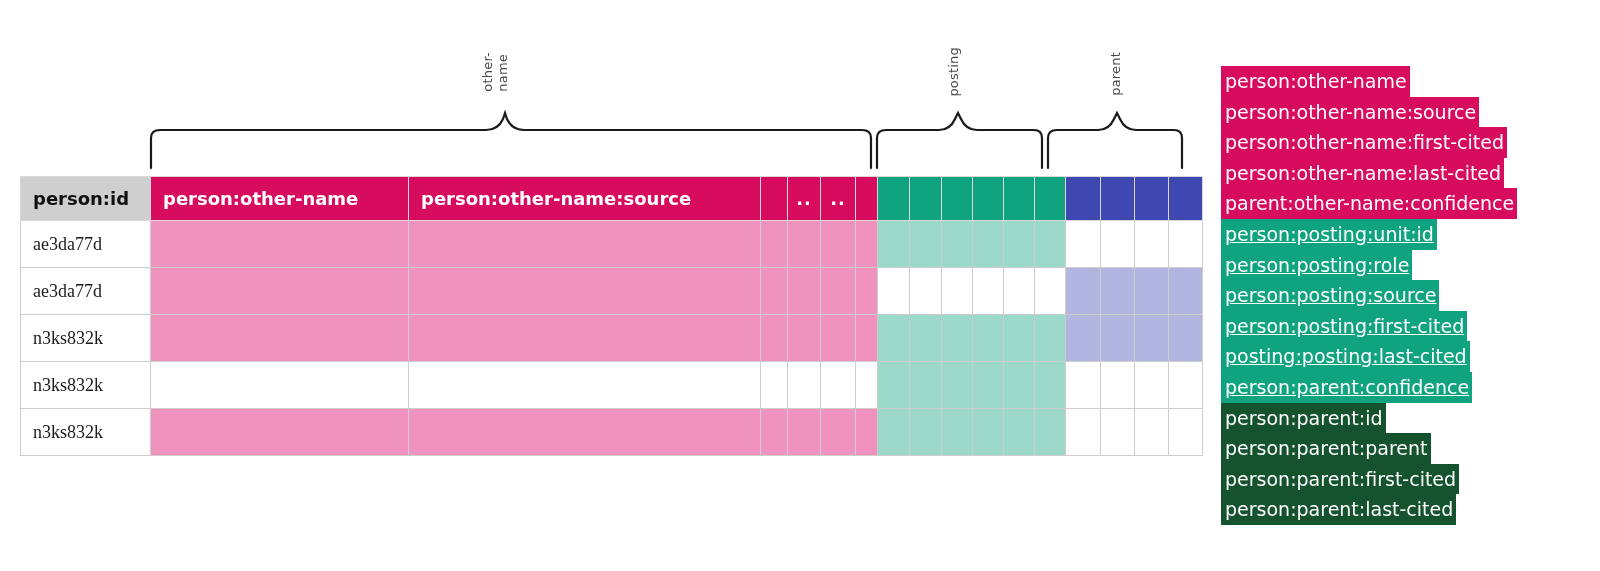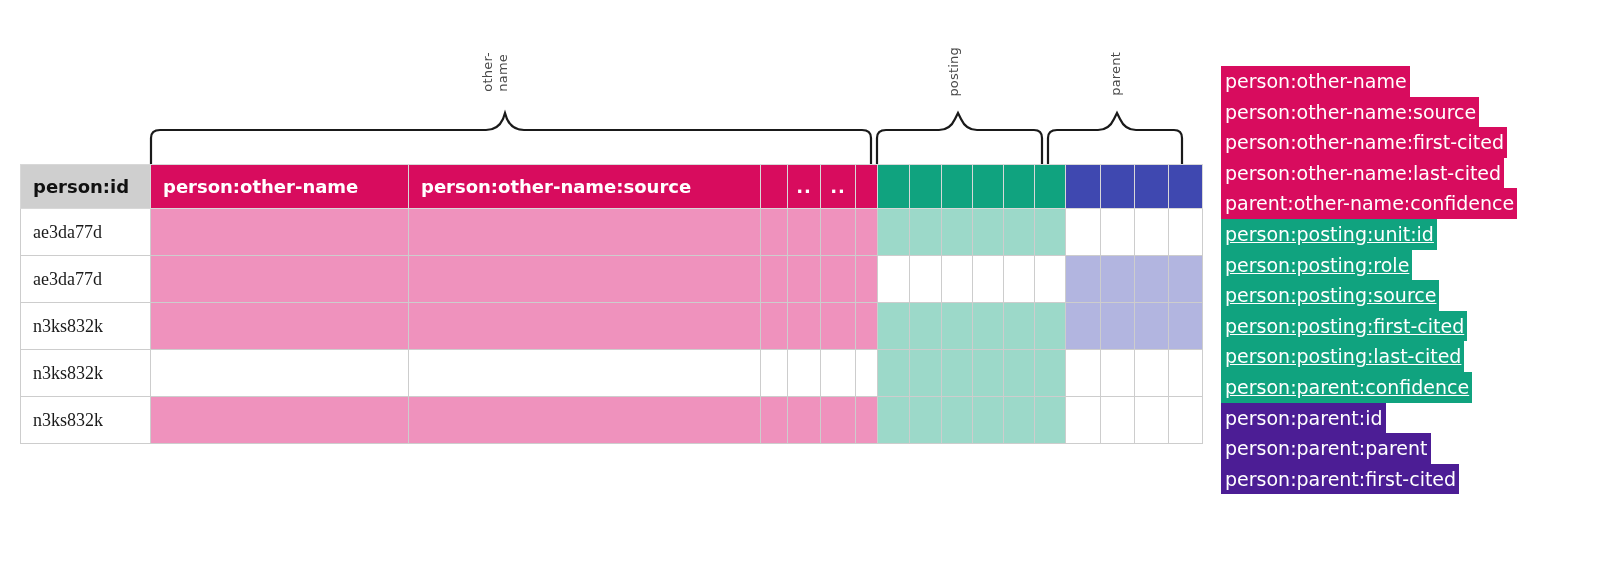--- a/index.html
+++ b/index.html
@@ -36,21 +36,21 @@
     top: 0;
     width: 1200px;
     height: 175px;
     pointer-events: none;
   }
 
   
   #schema-table {
     position: absolute;
     left: 20px;
-    top: 164px;
+    top: 176px;
     border-collapse: collapse;
     table-layout: fixed;
   }
   #schema-table th, #schema-table td {
     padding: 0;
     margin: 0;
     border: 1px solid #b4b4b4;
     box-sizing: border-box;
   }
   #schema-table thead th {
@@ -100,21 +100,21 @@
   .legend-item {
     display: block;
     font-size: 19px;
     line-height: 30.6px;
     color: #ffffff;
     padding: 0 3px 0 4px;
     white-space: nowrap;
   }
   .lg-pink  { background: #d80c5e; }
   .lg-green { background: #10a37f; text-decoration: underline; }
-  .lg-blue  { background: #4c1d95; }
+  .lg-blue  { background: #14532d; }
 </style>
 </head>
 <body>
 
 <div class="rot-label" style="left:481px; top:52px;">other-
 name</div>
 <div class="rot-label" style="left:947px; top:47px;">posting</div>
 <div class="rot-label" style="left:1109px; top:52px;">parent</div>
 
 <svg id="brace-layer" viewBox="0 0 1200 175" xmlns="http://www.w3.org/2000/svg">
@@ -277,18 +277,19 @@
 <div id="legend">
     <span class="legend-item lg-pink">person:other-name</span>
     <span class="legend-item lg-pink">person:other-name:source</span>
     <span class="legend-item lg-pink">person:other-name:first-cited</span>
     <span class="legend-item lg-pink">person:other-name:last-cited</span>
     <span class="legend-item lg-pink">parent:other-name:confidence</span>
     <span class="legend-item lg-green">person:posting:unit:id</span>
     <span class="legend-item lg-green">person:posting:role</span>
     <span class="legend-item lg-green">person:posting:source</span>
     <span class="legend-item lg-green">person:posting:first-cited</span>
-    <span class="legend-item lg-green">person:posting:last-cited</span>
+    <span class="legend-item lg-green">posting:posting:last-cited</span>
     <span class="legend-item lg-green">person:parent:confidence</span>
     <span class="legend-item lg-blue">person:parent:id</span>
     <span class="legend-item lg-blue">person:parent:parent</span>
     <span class="legend-item lg-blue">person:parent:first-cited</span>
+    <span class="legend-item lg-blue">person:parent:last-cited</span>
   </div>
 
 </body></html>

